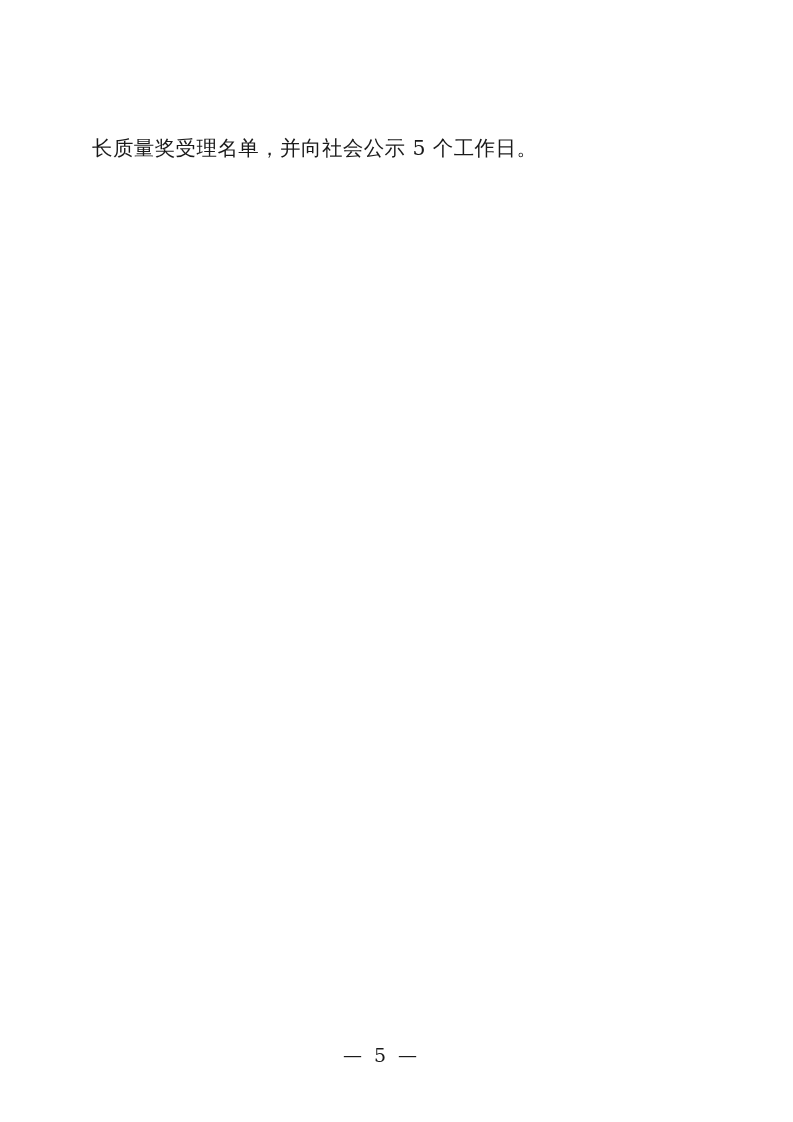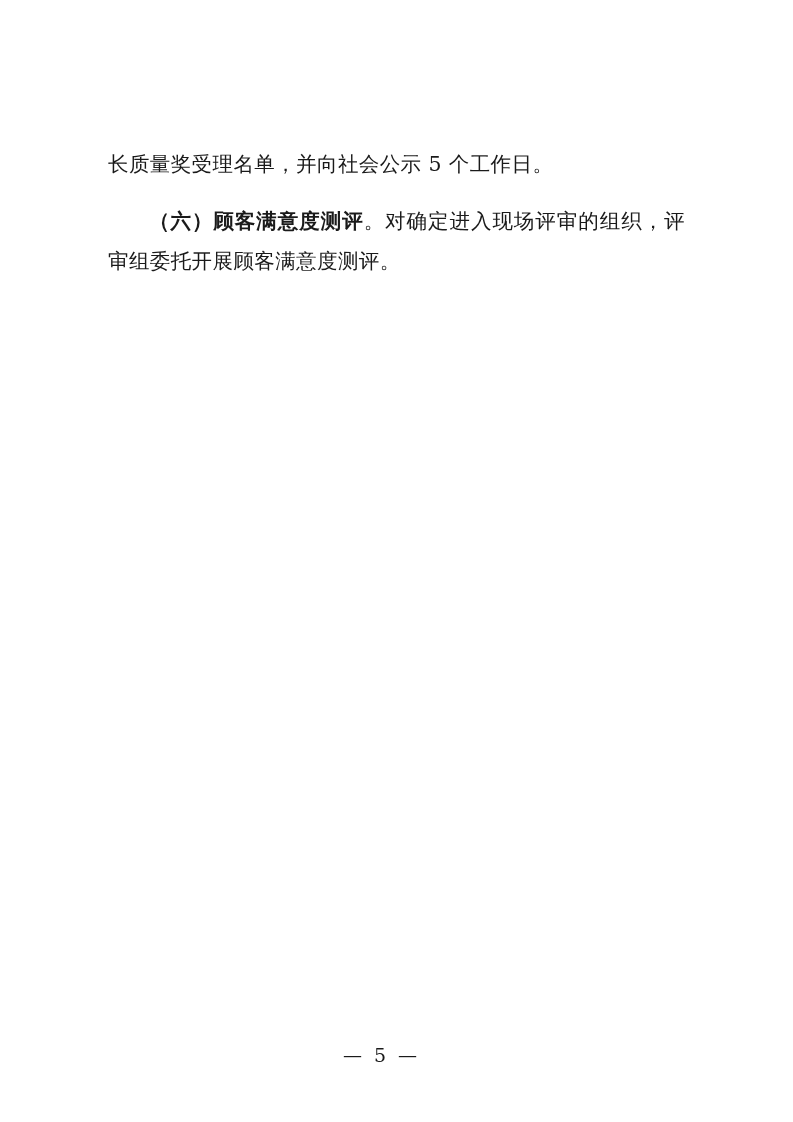--- a/index.html
+++ b/index.html
@@ -25,21 +25,21 @@
     padding: 128px 92px 60px 92px;
   }
   .doc-body {
     font-size: 20.5px;
     line-height: 40.5px;
     text-align: justify;
     text-justify: inter-ideograph;
     letter-spacing: 0.4px;
   }
   .para {
-    margin: 16px;
+    margin: 0;
     text-indent: 0;
   }
   .para.indent {
     text-indent: 41px;
   }
   .bold-run {
     font-weight: 700;
   }
   .footer {
     position: absolute;
@@ -59,21 +59,20 @@
 </head>
 <body>
 
 <div class="page">
   <div class="doc-body">
 
     <p class="para"><span>长质量奖受理名单，并向社会公示 5 个工作日。</span></p>
 
 
 
-    <p class="para indent"><span class="bold-run">（六）顾客满意度测评</span><span>。对确定进入现场评审的组织，评审组委托开展顾客满意度测评。</span></p>
 
 
   </div>
 
   <div class="footer">
     <span class="pageno">— 5 —</span>
   </div>
 </div>
 
 </body></html>

